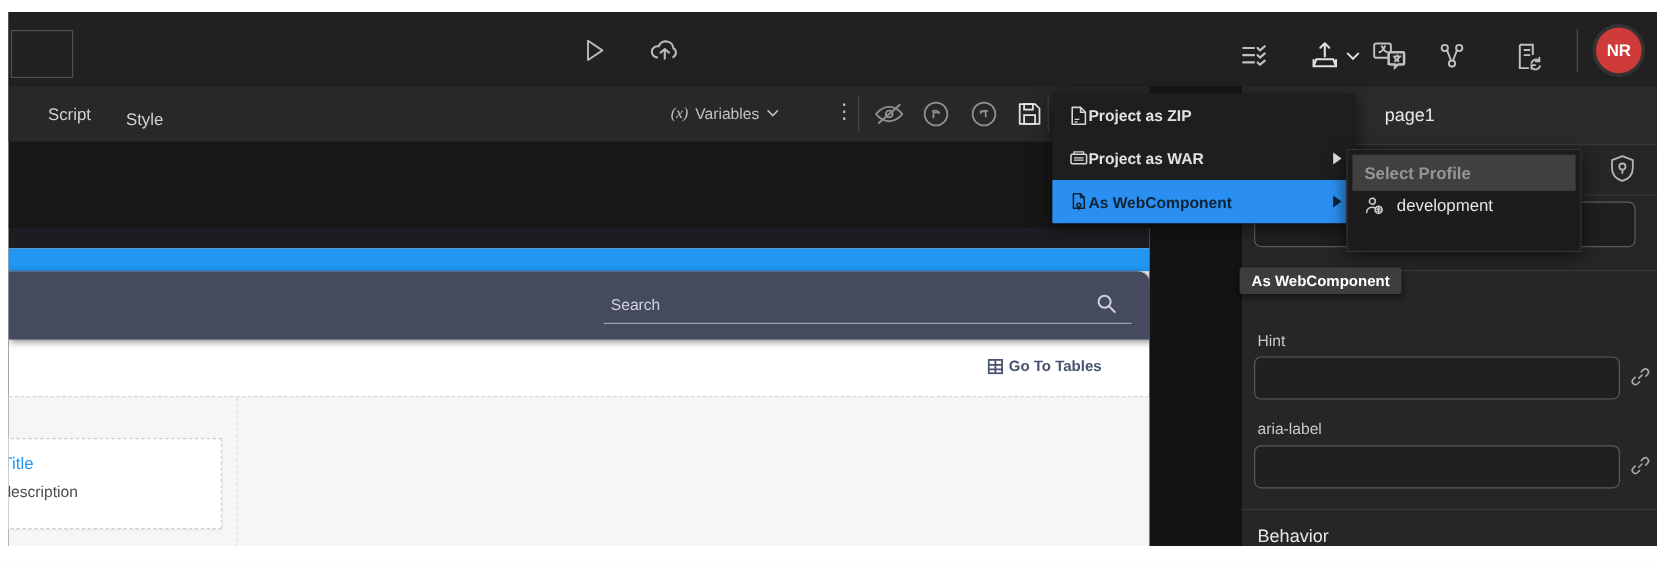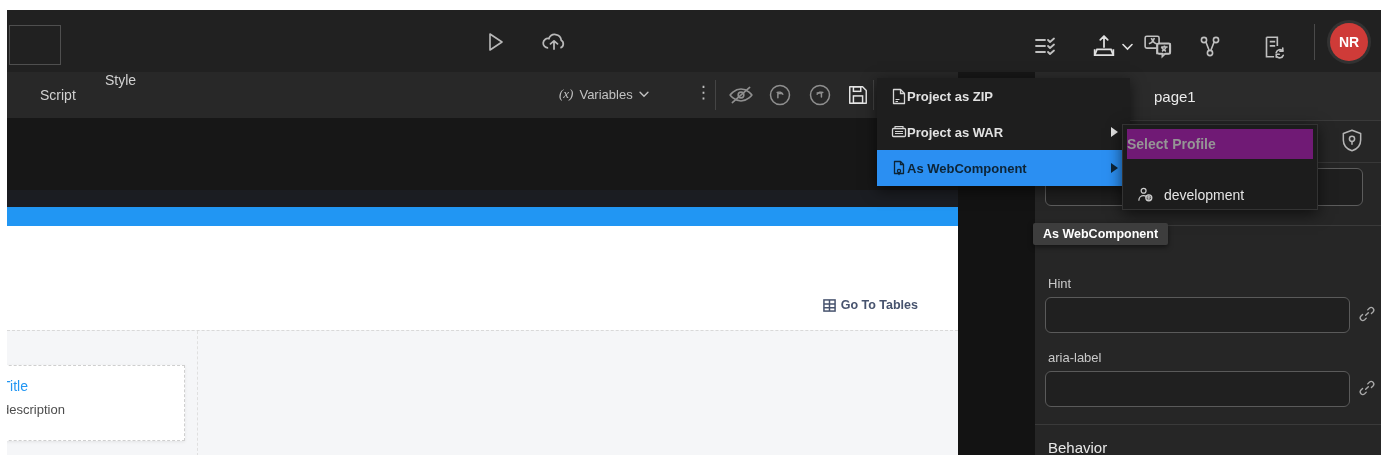--- a/index.html
+++ b/index.html
@@ -39,22 +39,22 @@
   .rp-behavior{color:#e8e8e8;font-size:15px;}
   
   .menu{left:870px;top:68px;width:253px;background:#1e1e1e;box-shadow:0 4px 14px rgba(0,0,0,.6);z-index:40;}
   .menu-item{height:36px;display:flex;align-items:center;padding:0 12px 0 14px;color:#e2e2e2;font-size:13px;cursor:pointer;}
   .menu-item .mi-label{font-weight:bold;}
   .menu-item.hl{background:#2b8ff2;color:#0d2436;}
   .mi-arrow{margin-left:auto;width:0;height:0;border-left:7px solid #e2e2e2;border-top:5px solid transparent;border-bottom:5px solid transparent;}
   .menu-item.hl .mi-arrow{border-left-color:#0d2436;}
   
   .submenu{left:1115px;top:114px;width:194px;background:#1c1c1c;border:1px solid #333;box-shadow:0 4px 14px rgba(0,0,0,.6);z-index:45;padding-bottom:6px;}
-  .sm-header{margin:4px;height:30px;background:#701a75;display:flex;align-items:center;color:#959595;font-size:14px;font-weight:bold;}
-  .sm-item{height:40px;display:flex;align-items:flex-end;padding-left:14px;color:#e4e4e4;font-size:14px;cursor:pointer;}
+  .sm-header{margin:4px;height:30px;background:#404040;display:flex;align-items:center;padding-left:10px;color:#959595;font-size:14px;font-weight:bold;}
+  .sm-item{height:40px;display:flex;align-items:flex-start;padding-left:14px;color:#e4e4e4;font-size:14px;cursor:pointer;}
   .sm-item .sm-label{margin-left:10px;}
   
   .tooltip{left:1026px;top:213px;background:#3d3d3d;color:#ffffff;font-size:12.5px;font-weight:bold;padding:4px 10px;border-radius:2px;z-index:50;box-shadow:0 2px 5px rgba(0,0,0,.5);}
 </style>
 </head>
 <body>
 
 <div id="stage">
 <div id="app">
 
@@ -136,21 +136,21 @@
       </span>
     </button>
 
     <div class="abs vdiv" style="left:1307px;top:14px;height:36px;"></div>
 
     <div class="abs avatar" style="left: 1323px; top: 13px; background: rgb(207, 59, 56);">NR</div>
   </div>
 
   <div class="abs toolbar2">
     <span class="abs tab" style="left:33px;top:15px;text-align:right;">Script</span>
-    <span class="abs tab" style="left:98px;top:0;">Style</span>
+    <span class="abs tab" style="left:98px;top:19px;">Style</span>
 
     <div class="abs" style="left:552px;top:14px;display:flex;align-items:center;gap:6px;color:#c2c2c2;font-size:13px;cursor:pointer;">
       <span style="font-style:italic;font-family:'Liberation Serif',serif;">(x)</span>
       <span>Variables</span>
       <span>
         <svg width="10" height="7" viewBox="0 0 11 8" fill="none" stroke="#c2c2c2" stroke-width="1.6">
               <path d="M1 1.5l4.5 4.5L10 1.5" stroke-linecap="round"></path>
             </svg>
       </span>
     </div>
@@ -196,20 +196,29 @@
               <rect x="7" y="3" width="8" height="5"></rect>
             </svg>
       </span>
     </button>
     <div class="abs vdiv" style="left:866px;top:8px;height:30px;background:#454545;"></div>
   </div>
 
   <div class="abs canvas">
     <div class="abs page-blackbar"></div>
     <div class="abs page-bluebar" id="bluebar" style="background: rgb(33, 150, 243);"></div>
+    <div class="abs page-navybar" id="navybar" style="background: rgb(69, 74, 94);">
+      <input class="search-input" placeholder="Search" style="">
+      <span class="abs" style="left:906px;top:18px;">
+        <svg width="18" height="18" viewBox="0 0 18 18" fill="none" stroke="#cfd3dd" stroke-width="1.7">
+              <circle cx="7.5" cy="7.5" r="5"></circle>
+              <path d="M11.5 11.5L16 16" stroke-linecap="round"></path>
+            </svg>
+      </span>
+    </div>
 
     <div class="gtt">
       <span>
         <svg width="13" height="13" viewBox="0 0 14 14" fill="none" stroke="#47536e" stroke-width="1.6">
               <rect x="1" y="1" width="12" height="12"></rect>
               <path d="M1 5.5h12M1 9.5h12M7 1v12"></path>
             </svg>
       </span>
       <span>Go To Tables</span>
     </div>

